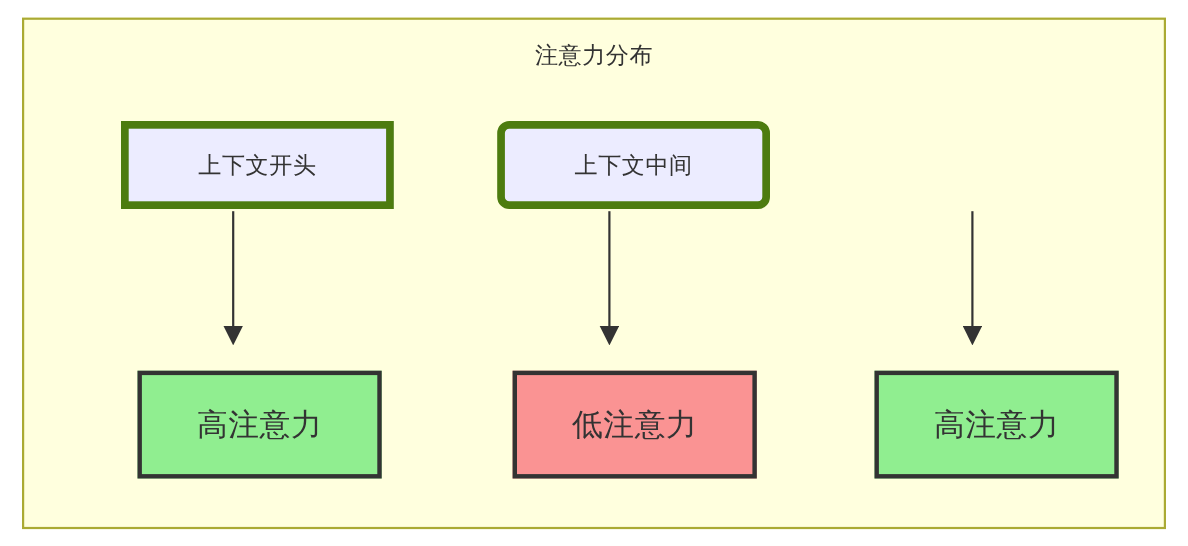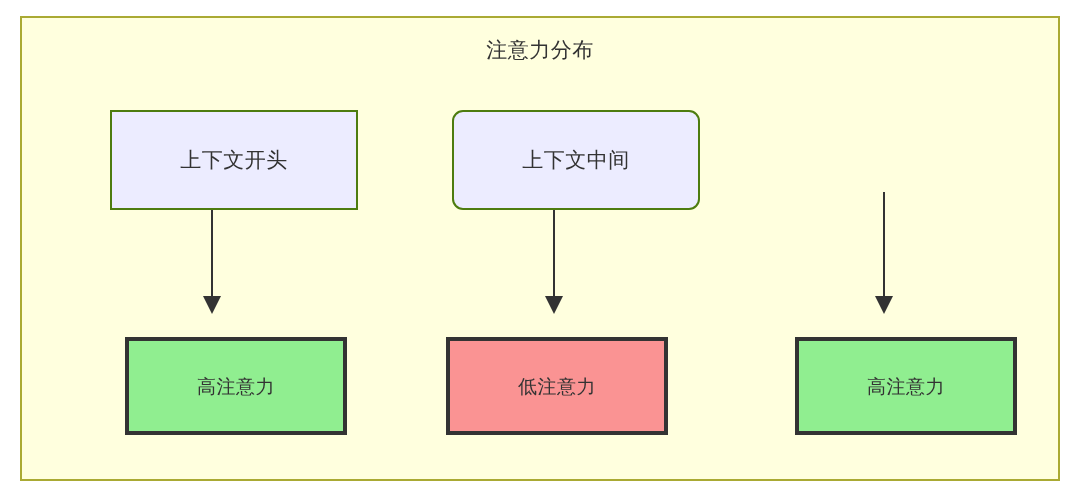--- a/index.html
+++ b/index.html
@@ -42,23 +42,23 @@
     font-size: 21px;
     color: #333333;
     line-height: 1;
     letter-spacing: 0.5px;
   }
 
   
   .node-top {
     position: absolute;
     width: 248px;
-    height: 100px;
+    height: 80px;
     background: #ececff;
-    border: 2px solid #4d7c0f;
+    border: 7px solid #4d7c0f;
     box-sizing: border-box;
     display: flex;
     align-items: center;
     justify-content: center;
     text-align: right;
   }
   .node-top .node-label {
     font-size: 21px;
     color: #333333;
     line-height: 1;
@@ -74,28 +74,28 @@
     position: absolute;
     width: 222px;
     height: 98px;
     border: 4px solid #333333;
     box-sizing: border-box;
     display: flex;
     align-items: center;
     justify-content: center;
   }
   .node-bottom .node-label {
-    font-size: 19px;
+    font-size: 28px;
     color: #333333;
     line-height: 1;
     letter-spacing: 0.5px;
   }
 
   #node-attn-high-start { left: 103px; top: 319px; background: #90ee90; }
-  #node-attn-low-mid    { left: 424px; top: 319px; background: #fa9393; }
+  #node-attn-low-mid    { left: 444px; top: 319px; background: #fa9393; }
   #node-attn-high-end   { left: 773px; top: 319px; background: #90ee90; }
 
   
   .edge-layer {
     position: absolute;
     left: 0;
     top: 0;
     width: 1080px;
     height: 496px;
     pointer-events: none;

